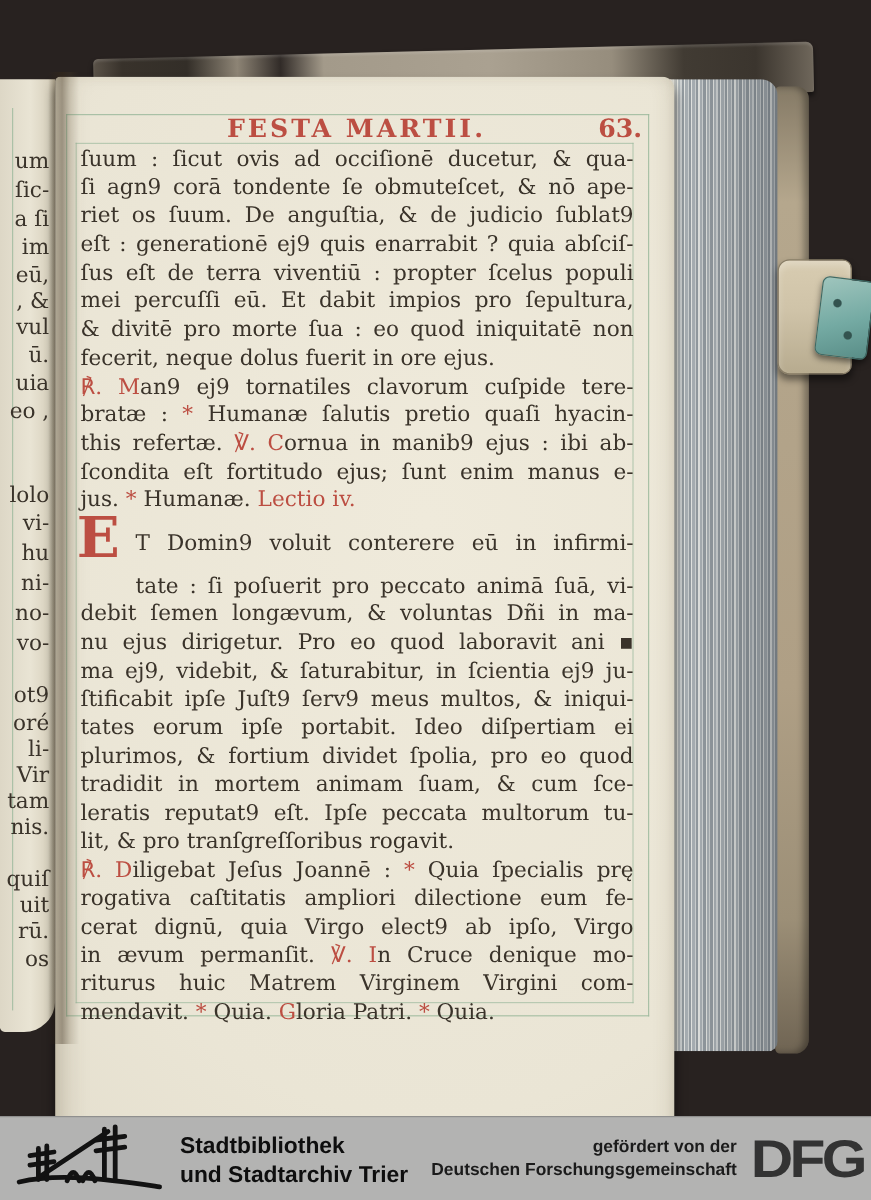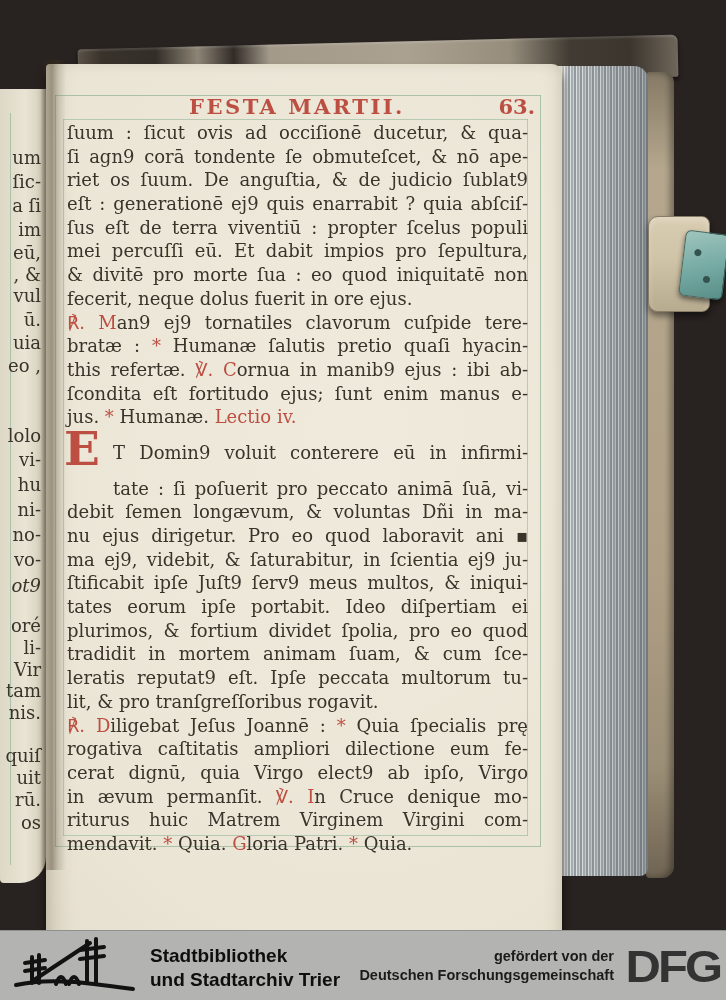--- a/index.html
+++ b/index.html
@@ -20,21 +20,20 @@
         #5a5248 0%, #38322b 4%, #332e28 13%, #8d8475 20%,
         #56504733 26%, #a39a8a 32%, #aaa191 55%, #968d7d 72%,
         #413b33 82%, #3b352e 92%, #6f675b 100%);
     box-shadow:0 3px 4px rgba(0,0,0,.55), inset 0 2px 2px rgba(255,255,255,.12);
   }
   
   .left-page{
     position:absolute;left:0;top:66px;width:46px;height:794px;
     background:linear-gradient(90deg,#ddd7c6 0%,#e9e4d4 55%,#d9d2bf 88%,#b9b09a 100%);
     border-radius:0 0 26px 4px;
-    margin-top:23px;
   }
   .left-page .rule-v{
     position:absolute;left:10px;top:24px;width:1px;height:752px;
     background:#9dba9e;opacity:.8;
   }
   .fragment{
     position:absolute;right:5px;white-space:nowrap;
     font-size:18px;color:#3a332a;line-height:23px;
   }
   .gutter{
@@ -156,21 +155,21 @@
         <div class="fragment" style="top: 195px; text-align: right;">vul</div>
         <div class="fragment" style="top: 219px;">ū.</div>
         <div class="fragment" style="top: 242px;">uia</div>
         <div class="fragment" style="top: 265px;">eo ,</div>
         <div class="fragment" style="top: 335px;">lolo</div>
         <div class="fragment" style="top: 359px;">vi-</div>
         <div class="fragment" style="top: 384px;">hu</div>
         <div class="fragment" style="top: 409px;">ni-</div>
         <div class="fragment" style="top: 434px;">no-</div>
         <div class="fragment" style="top: 459px;">vo-</div>
-        <div class="fragment" style="top: 485px; font-style: italic;">ot9</div>
+        <div class="fragment" style="top: 502px;">ot9</div>
         <div class="fragment" style="top: 525px;">oré</div>
         <div class="fragment" style="top: 547px;">li-</div>
         <div class="fragment" style="top: 569px;">Vir</div>
         <div class="fragment" style="top: 590px;">tam</div>
         <div class="fragment" style="top: 612px;">nis.</div>
         <div class="fragment" style="top: 655px;">quiſ</div>
         <div class="fragment" style="top: 677px;">uit</div>
         <div class="fragment" style="top: 699px;">rū.</div>
         <div class="fragment" style="top: 722px;">os</div>
       </div>

